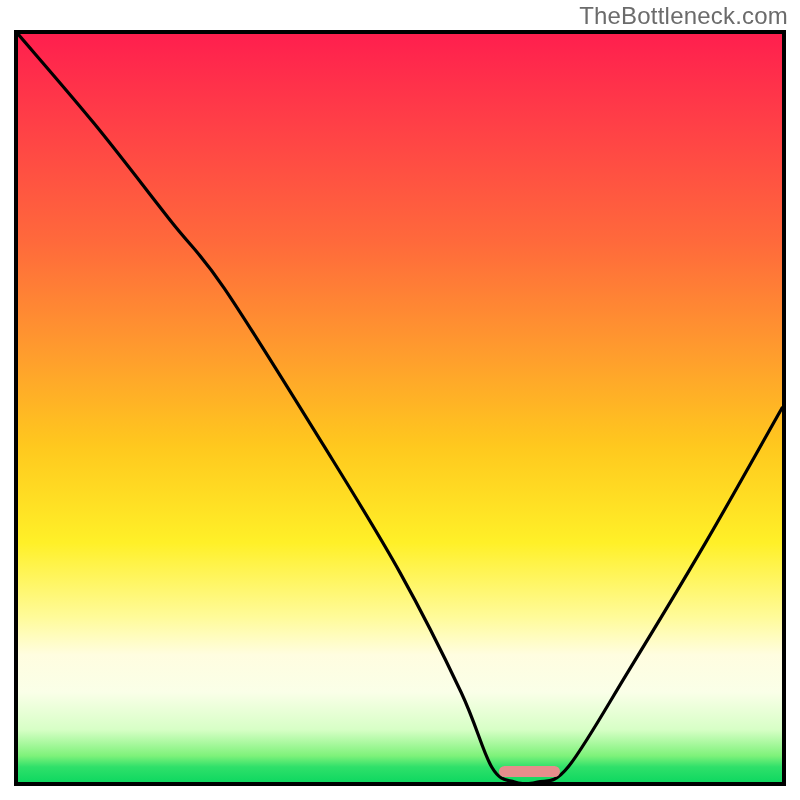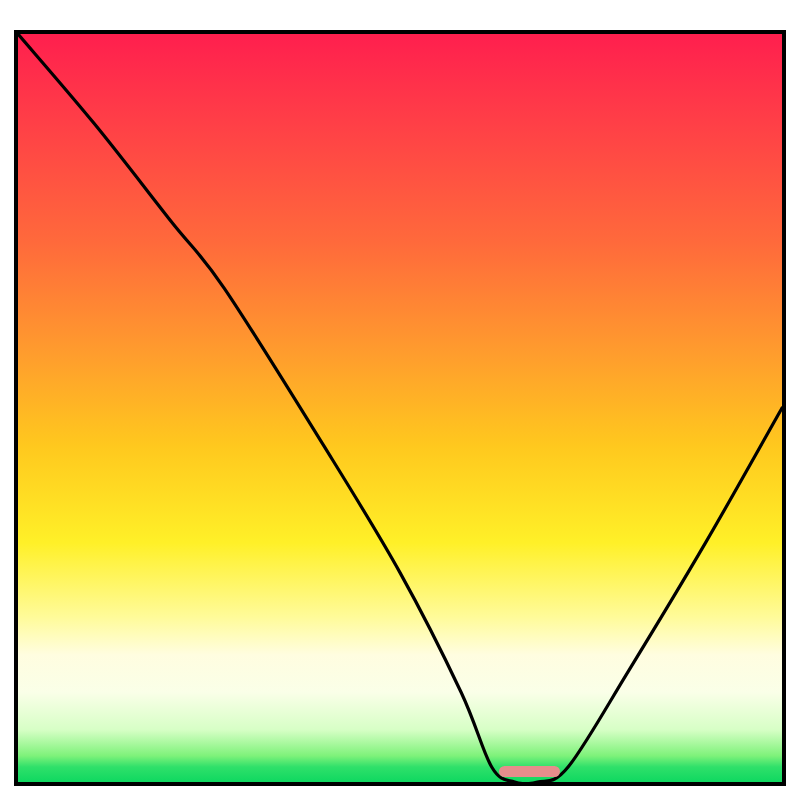--- a/index.html
+++ b/index.html
@@ -74,20 +74,21 @@
     position: absolute;
     height: 11px;
     border-radius: 6px;
     background: #e68d8c;
   }
 </style>
 </head>
 <body>
 
 <div class="frame">
+  <div class="watermark">TheBottleneck.com</div>
 
   <div class="plot">
     <div class="gradient"></div>
 
     <svg class="curve" viewBox="0 0 764 748" preserveAspectRatio="none">
       <path d="M 0.0 0.0 C 12.7 15.0, 50.9 58.6, 76.4 89.8 C 101.9 120.9, 131.2 159.6, 152.8 187.0 C 174.4 214.4, 180.8 216.9, 206.3 254.3 C 231.7 291.7, 276.3 364.0, 305.6 411.4 C 334.9 458.8, 359.1 497.4, 382.0 538.6 C 404.9 579.7, 427.8 625.8, 443.1 658.2 C 458.4 690.7, 464.8 718.1, 473.7 733.0 C 482.6 748.0, 489.0 745.5, 496.6 748.0 C 504.2 750.5, 510.6 750.5, 519.5 748.0 C 528.4 745.5, 534.8 751.7, 550.1 733.0 C 565.4 714.3, 588.3 673.2, 611.2 635.8 C 634.1 598.4, 662.1 552.3, 687.6 508.6 C 713.1 465.0, 751.3 396.4, 764.0 374.0"></path>
     </svg>
 
     <div class="marker" style="left: 481.32px; width: 61.12px; bottom: 5px; background: rgb(230, 141, 140);"></div>
   </div>

